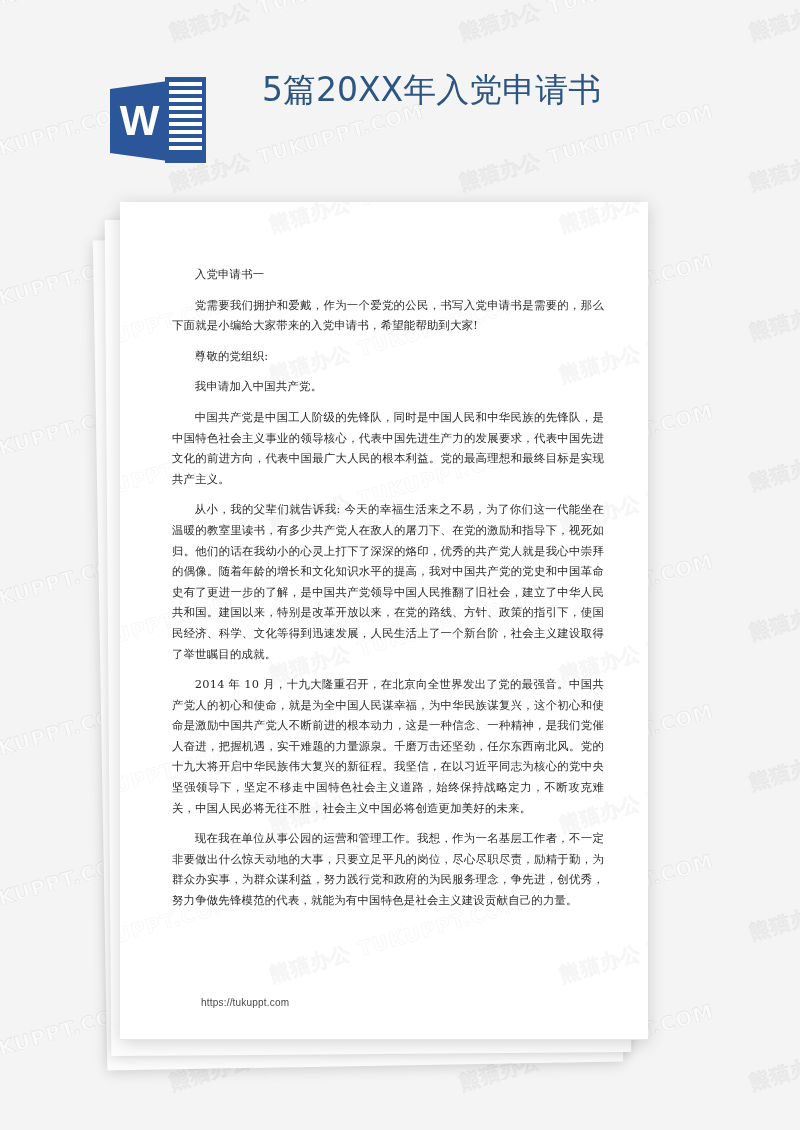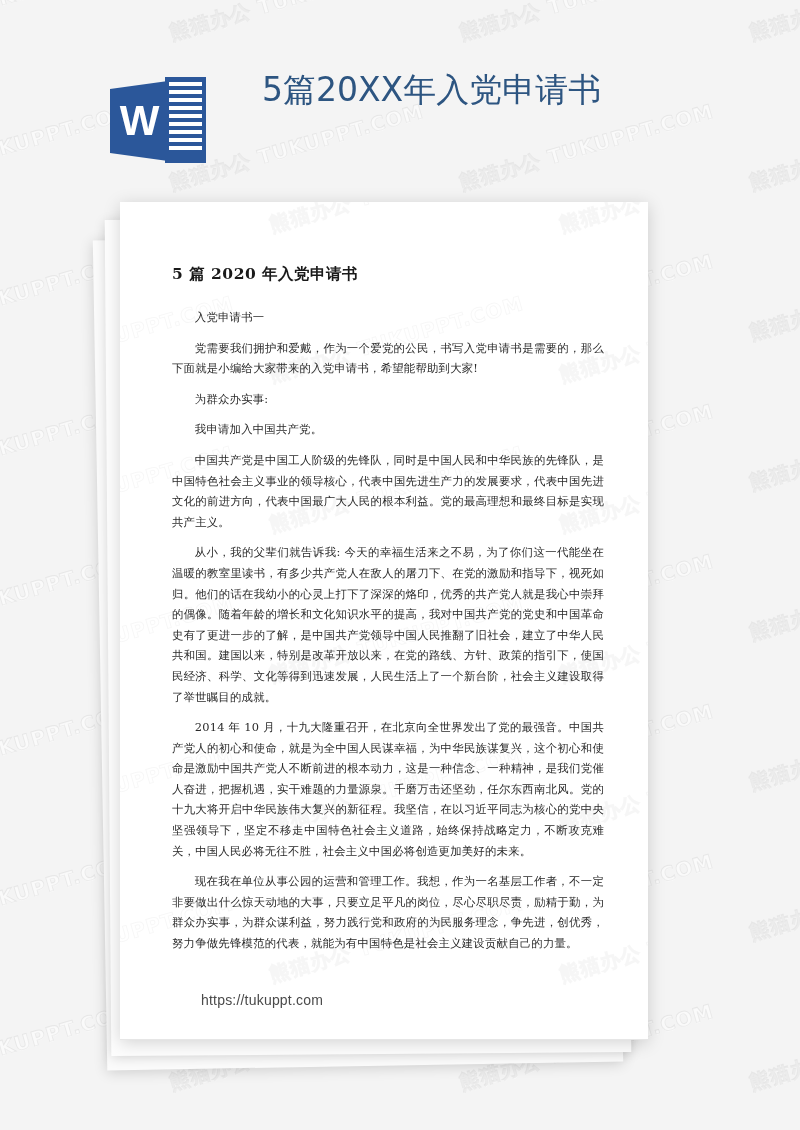--- a/index.html
+++ b/index.html
@@ -166,21 +166,21 @@
     text-align: justify;
     text-justify: inter-ideograph;
     text-indent: 2em;
     letter-spacing: 0.2px;
   }
   .doc-footer-url {
     position: absolute;
     left: 52px;
     bottom: 32px;
     font-family: "Liberation Sans", sans-serif;
-    font-size: 14px;
+    font-size: 10px;
     color: #4a4a4a;
     letter-spacing: 0.2px;
     padding-left: 29px;
   }
 
   
   .page-wm {
     position: absolute;
     inset: 0;
     overflow: hidden;
@@ -256,25 +256,24 @@
     </div>
   </div>
   <div class="header-title">5篇20XX年入党申请书</div>
 </div>
 
 <div class="sheet sheet-back2"></div>
 <div class="sheet sheet-back1"></div>
 
 <div class="sheet sheet-main">
   <div class="doc-inner">
-    <div class="doc-heading">5 篇 2020 年入党申请书</div>
     <div id="doc-paragraphs">
         <div class="doc-p">入党申请书一</div>
         <div class="doc-p">党需要我们拥护和爱戴，作为一个爱党的公民，书写入党申请书是需要的，那么下面就是小编给大家带来的入党申请书，希望能帮助到大家!</div>
-        <div class="doc-p">为群众办实事:</div>
+        <div class="doc-p">尊敬的党组织:</div>
         <div class="doc-p">我申请加入中国共产党。</div>
         <div class="doc-p">中国共产党是中国工人阶级的先锋队，同时是中国人民和中华民族的先锋队，是中国特色社会主义事业的领导核心，代表中国先进生产力的发展要求，代表中国先进文化的前进方向，代表中国最广大人民的根本利益。党的最高理想和最终目标是实现共产主义。</div>
         <div class="doc-p">从小，我的父辈们就告诉我: 今天的幸福生活来之不易，为了你们这一代能坐在温暖的教室里读书，有多少共产党人在敌人的屠刀下、在党的激励和指导下，视死如归。他们的话在我幼小的心灵上打下了深深的烙印，优秀的共产党人就是我心中崇拜的偶像。随着年龄的增长和文化知识水平的提高，我对中国共产党的党史和中国革命史有了更进一步的了解，是中国共产党领导中国人民推翻了旧社会，建立了中华人民共和国。建国以来，特别是改革开放以来，在党的路线、方针、政策的指引下，使国民经济、科学、文化等得到迅速发展，人民生活上了一个新台阶，社会主义建设取得了举世瞩目的成就。</div>
         <div class="doc-p">2014 年 10 月，十九大隆重召开，在北京向全世界发出了党的最强音。中国共产党人的初心和使命，就是为全中国人民谋幸福，为中华民族谋复兴，这个初心和使命是激励中国共产党人不断前进的根本动力，这是一种信念、一种精神，是我们党催人奋进，把握机遇，实干难题的力量源泉。千磨万击还坚劲，任尔东西南北风。党的十九大将开启中华民族伟大复兴的新征程。我坚信，在以习近平同志为核心的党中央坚强领导下，坚定不移走中国特色社会主义道路，始终保持战略定力，不断攻克难关，中国人民必将无往不胜，社会主义中国必将创造更加美好的未来。</div>
         <div class="doc-p">现在我在单位从事公园的运营和管理工作。我想，作为一名基层工作者，不一定非要做出什么惊天动地的大事，只要立足平凡的岗位，尽心尽职尽责，励精于勤，为群众办实事，为群众谋利益，努力践行党和政府的为民服务理念，争先进，创优秀，努力争做先锋模范的代表，就能为有中国特色是社会主义建设贡献自己的力量。</div>
       </div>
   </div>
   <div class="doc-footer-url">https://tukuppt.com</div>
   <div class="page-wm" id="pg-wm">
       <div class="wm" style="left: -140px; top: 10px;">熊猫办公 TUKUPPT.COM</div>

